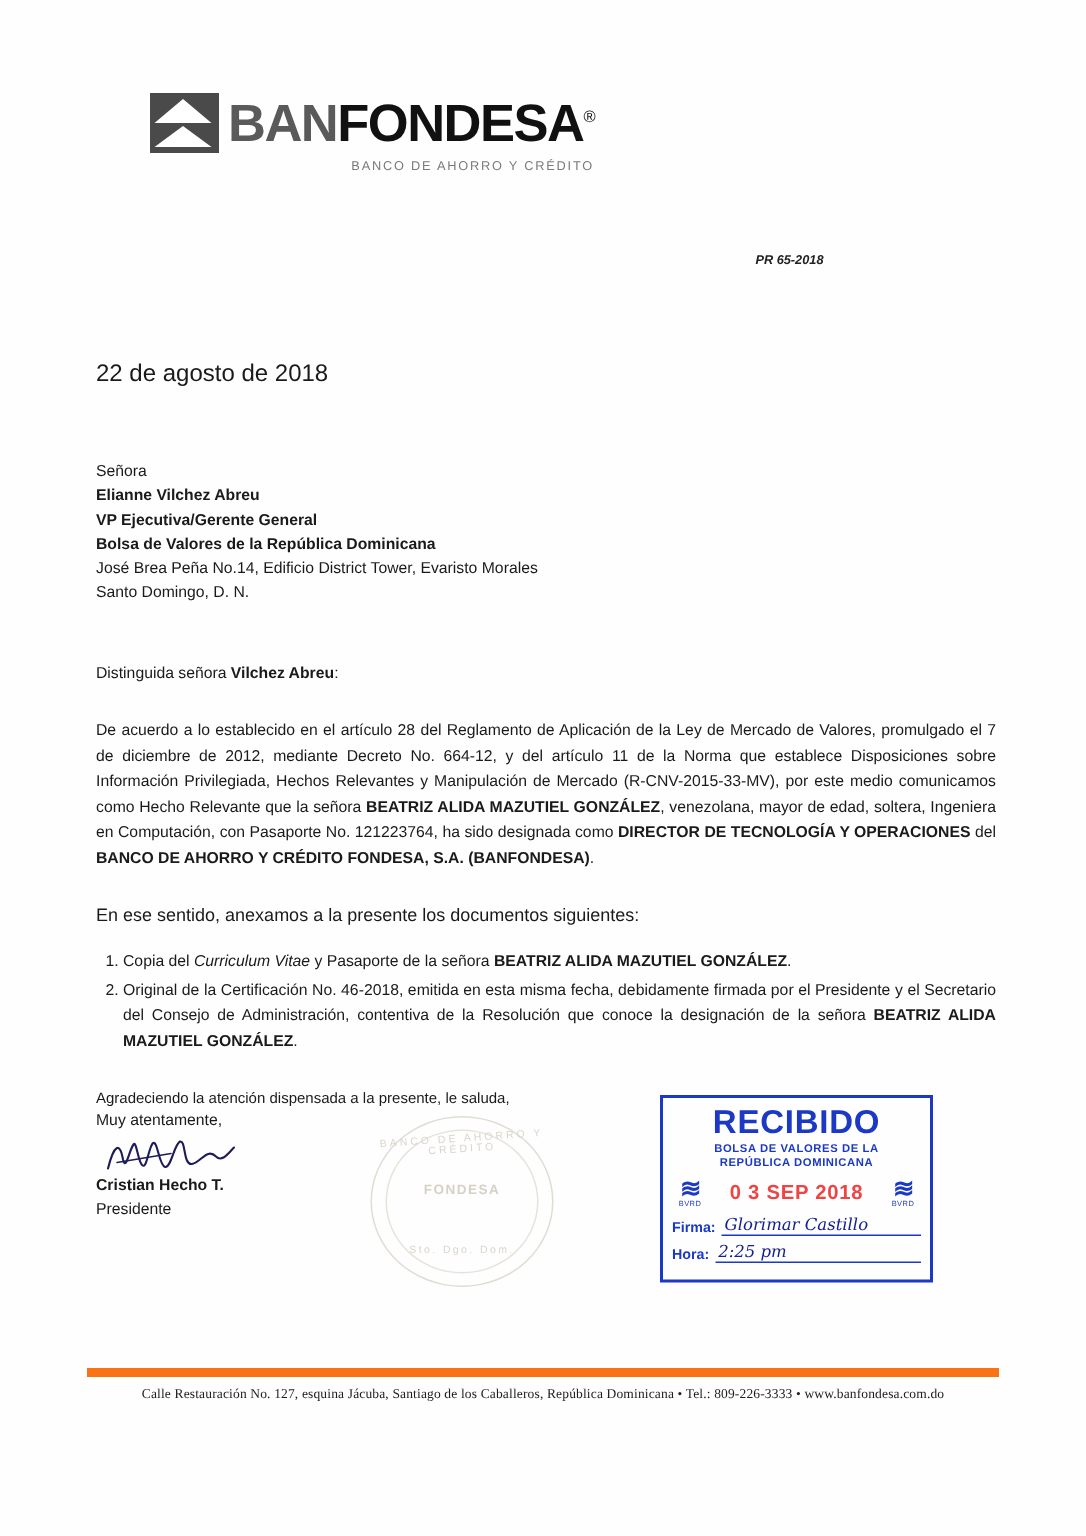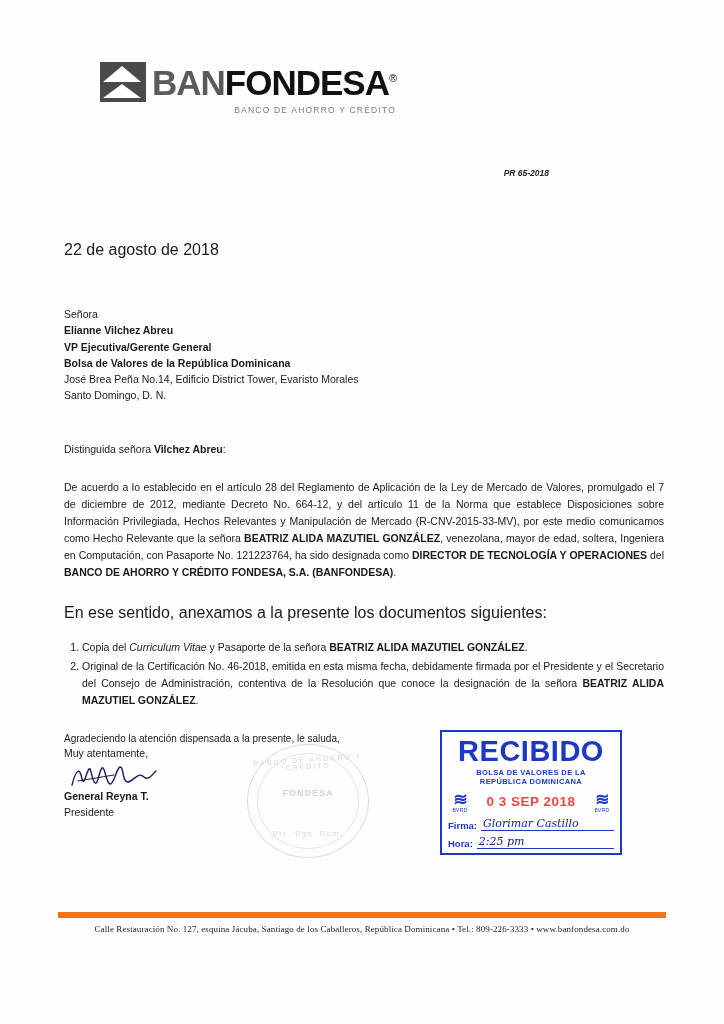--- a/index.html
+++ b/index.html
@@ -126,21 +126,21 @@
   .salutation .b { font-weight: bold; }
   .para {
     text-align: justify;
     margin-bottom: 20px;
     font-size: 10.5px;
     line-height: 1.62;
   }
   .para b { font-weight: bold; }
   .attach-intro {
     margin-bottom: 14px;
-    font-size: 16px;
+    font-size: 12px;
   }
   .attach-list {
     margin: 0 0 22px 0;
     padding-left: 18px;
     font-size: 10.5px;
     line-height: 1.62;
   }
   .attach-list li {
     margin-bottom: 2px;
     text-align: justify;
@@ -225,21 +225,21 @@
     top: 730px;
     width: 182px;
     height: 125px;
     border: 2.5px solid #1b39c4;
     box-sizing: border-box;
     color: #1b39c4;
     font-family: "Liberation Sans", sans-serif;
   }
   .stamp-title {
     text-align: center;
-    font-size: 29px;
+    font-size: 22px;
     font-weight: bold;
     letter-spacing: 0.5px;
     line-height: 1;
     margin-top: 5px;
   }
   .stamp-sub {
     text-align: center;
     font-size: 7.5px;
     font-weight: bold;
     letter-spacing: 0.4px;
@@ -375,21 +375,21 @@
     <div class="closing">Agradeciendo la atención dispensada a la presente, le saluda,</div>
 
     <div class="sig-block">
       <div class="sig-regards">Muy atentamente,</div>
       <div class="sig-scribble">
         <svg width="120" height="26" viewBox="0 0 120 26">
           <path d="M4 22 C8 6, 12 4, 14 16 C16 24, 18 10, 21 6 C23 3, 24 18, 27 20 C30 22, 31 8, 34 5 C37 3, 38 20, 42 21 C46 22, 48 6, 52 4 C56 3, 54 20, 60 19 C66 18, 70 8, 76 14 C80 18, 84 12, 88 8" fill="none" stroke="#1c1c5a" stroke-width="1.4" stroke-linecap="round"></path>
           <path d="M10 18 L46 12" fill="none" stroke="#1c1c5a" stroke-width="1" stroke-linecap="round"></path>
         </svg>
       </div>
-      <div class="sig-name">General Reyna T.</div>
+      <div class="sig-name">Cristian Hecho T.</div>
       <div class="sig-title">Presidente</div>
     </div>
   </div>
 
   <div class="dry-seal">
     <div class="ring"></div>
     <div class="ring2"></div>
     <div class="arc-top">BANCO DE AHORRO Y CRÉDITO</div>
     <div class="center">FONDESA</div>
     <div class="arc-bot">Sto. Dgo. Dom.</div>

